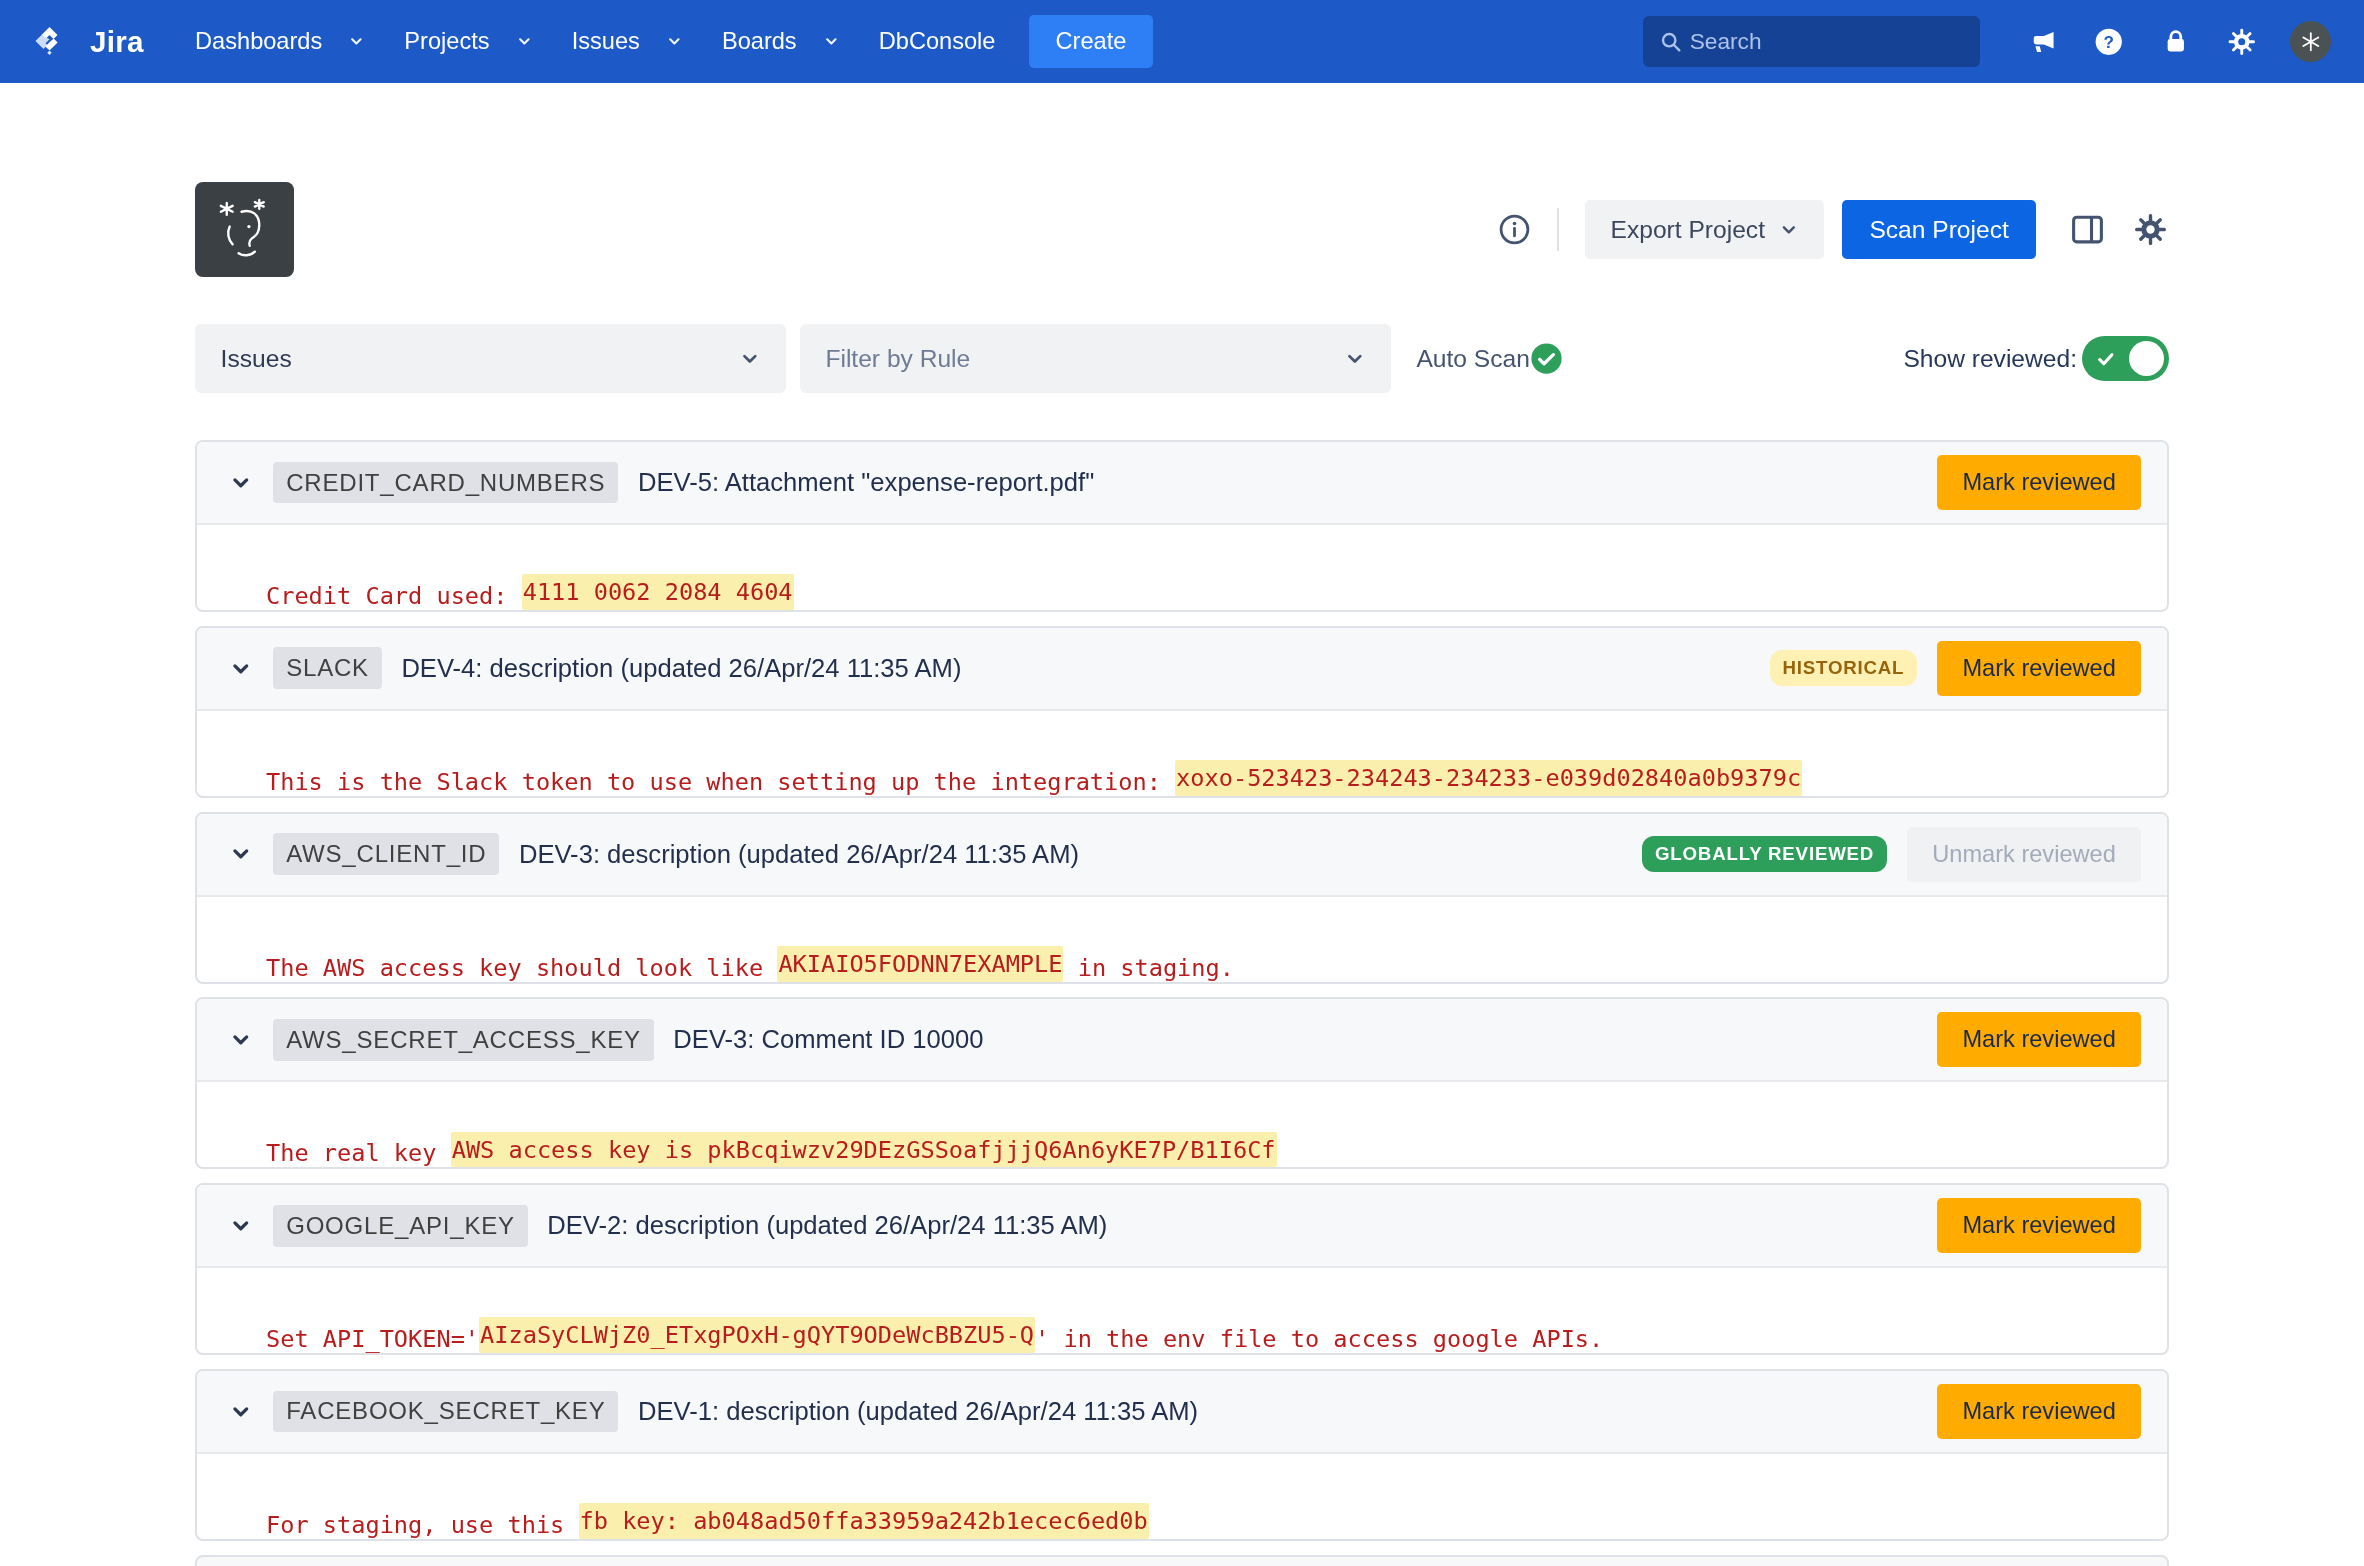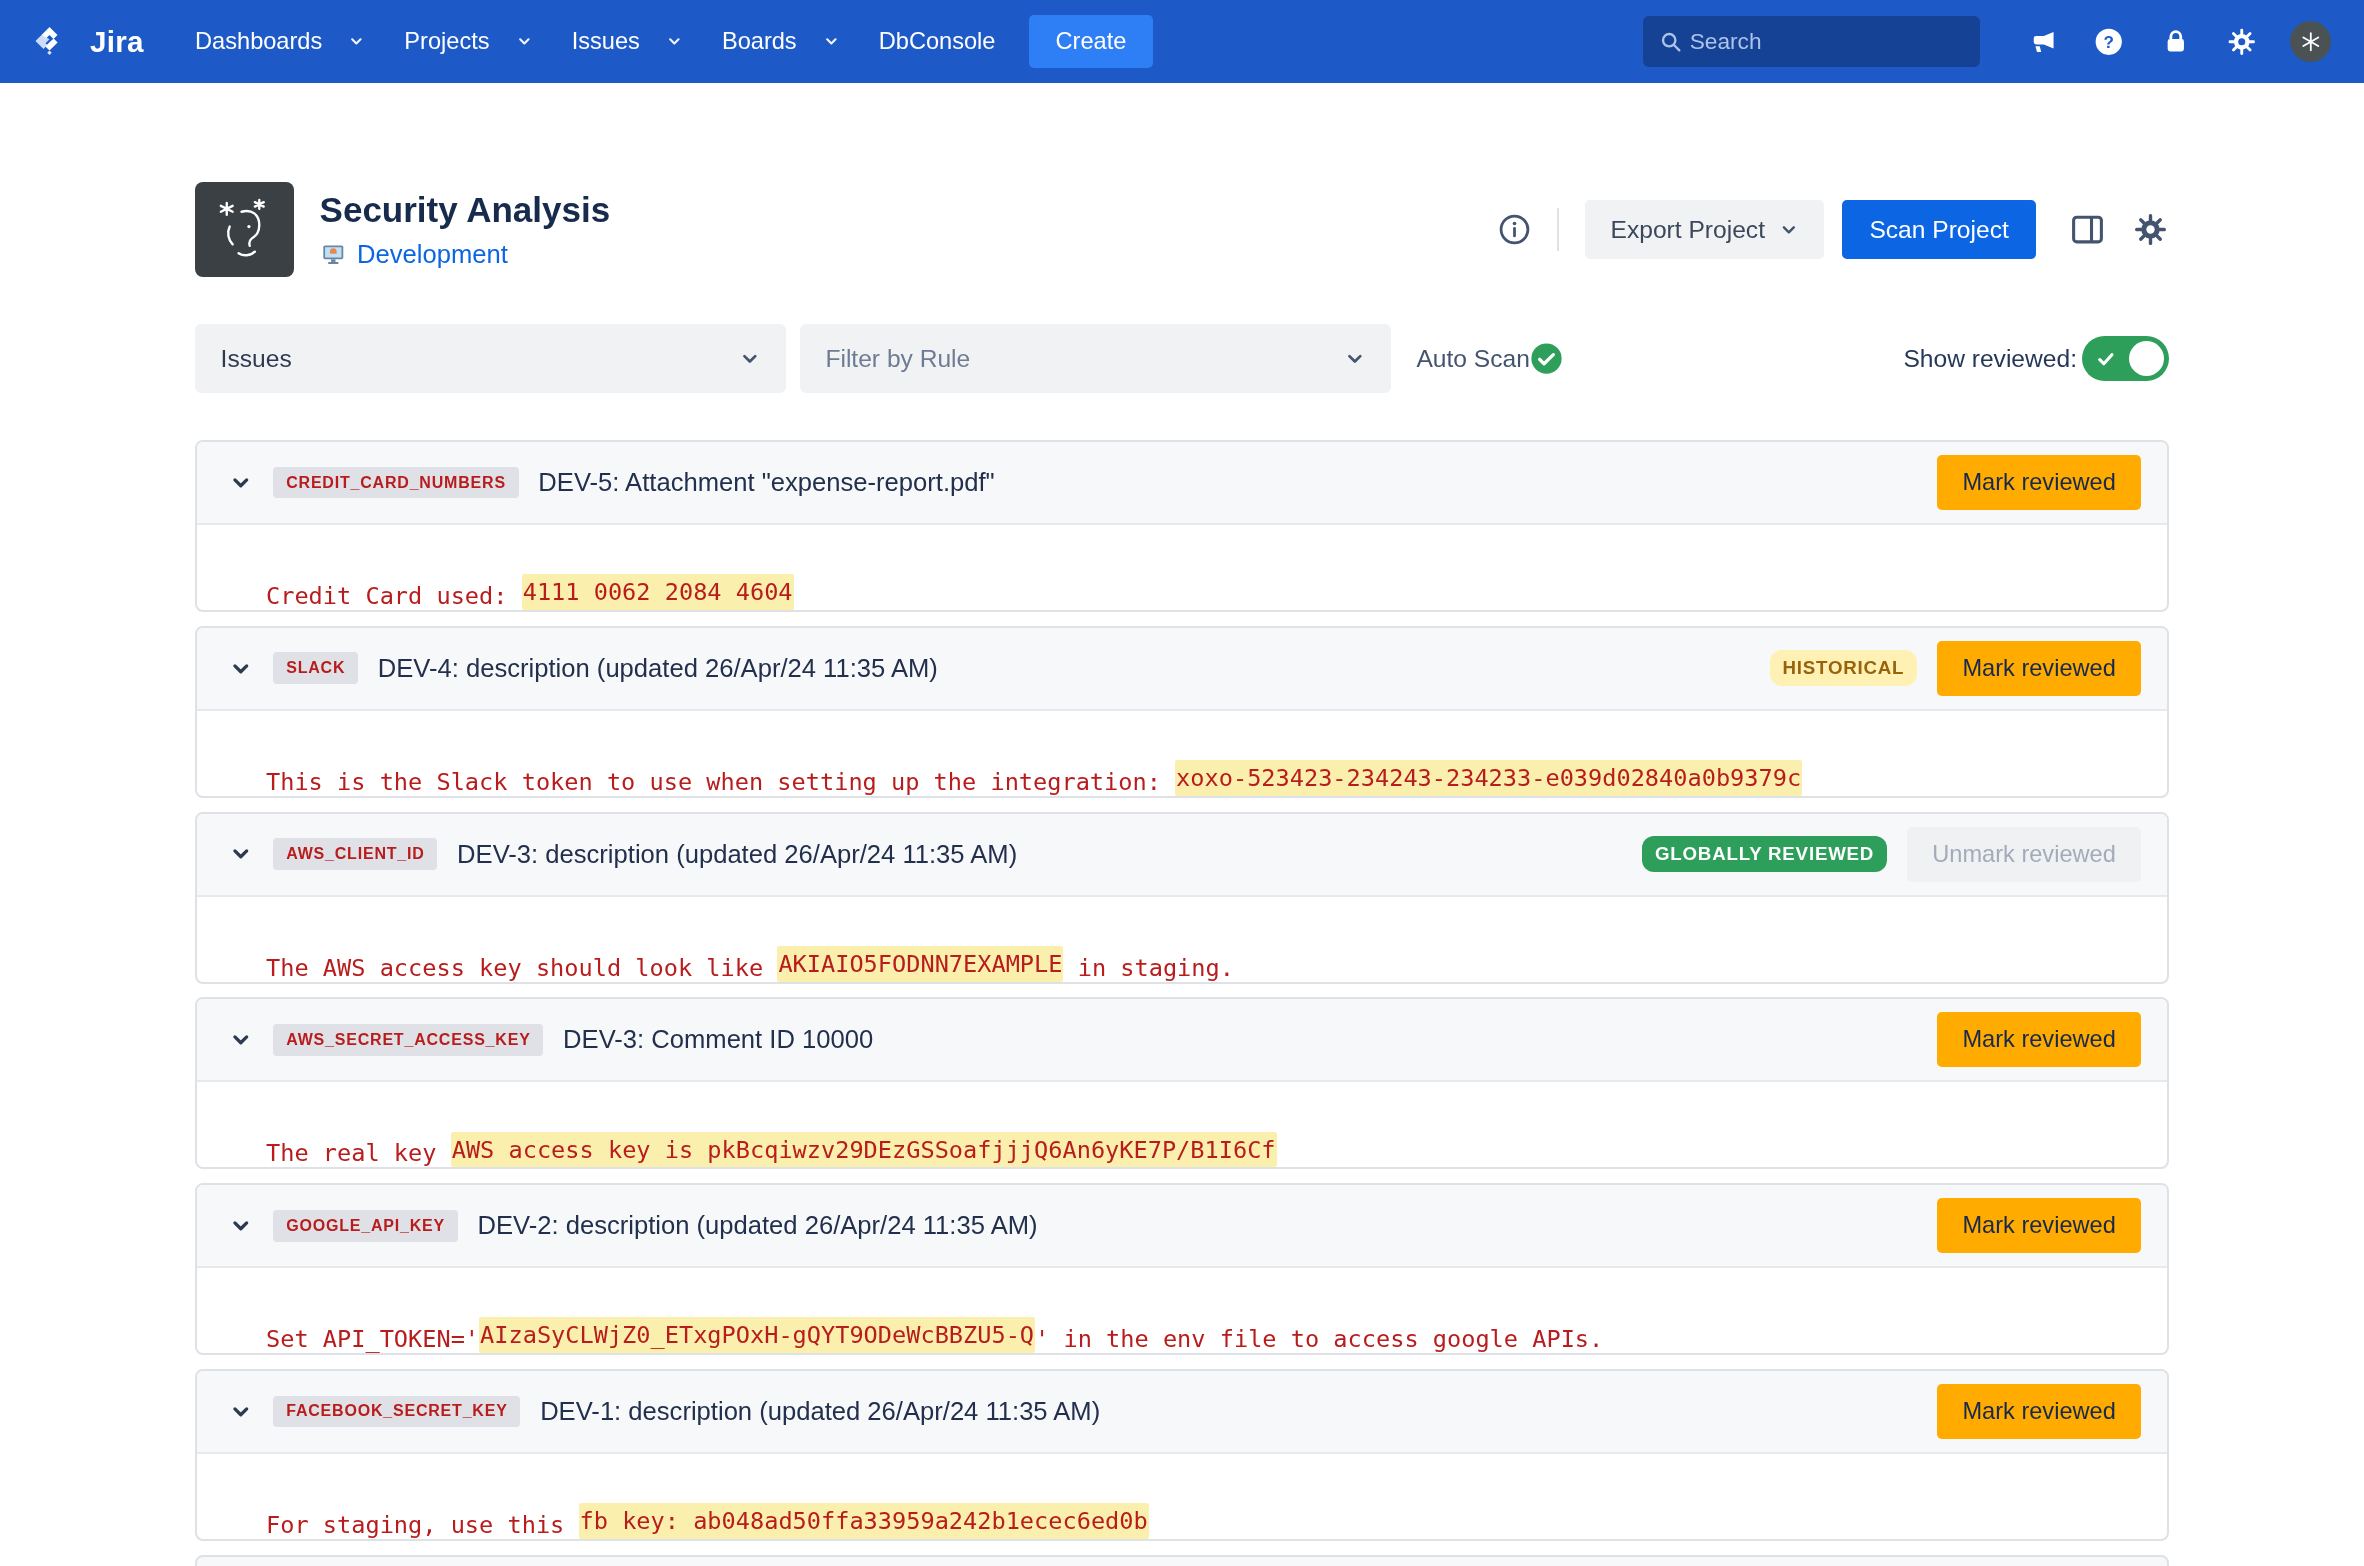--- a/index.html
+++ b/index.html
@@ -71,21 +71,21 @@
   .toggle .knob{position:absolute;right:4.9px;width:35px;height:35px;background:#fff;border-radius:50%}
 
   
   .findings{margin-top:47px}
   .card{border:2px solid #DEE1E6;border-radius:7.9px;margin-bottom:13.8px;background:#fff;overflow:hidden}
   .card-header{height:83px;background:#F7F8F9;display:flex;align-items:center;
     padding:0 25.6px 0 27.6px;border-bottom:2px solid #E7E9ED}
   .chev-btn{border:0;background:none;width:33px;height:33px;color:#2E3A52;cursor:pointer;
     display:flex;align-items:center;justify-content:center;flex:0 0 auto}
   .chev-btn svg{width:23.6px;height:23.6px}
-  .rule-badge{margin-left:15.8px;background:#DFE1E6;color:#b91c1c;font-size:16px;font-weight:700;
+  .rule-badge{margin-left:15.8px;background:#DFE1E6;color:#404040;font-size:24px;font-weight:400;
     letter-spacing:0.8px;padding:6.9px 12.8px;border-radius:3.9px;white-space:nowrap}
   .finding-title{margin-left:19.7px;font-size:25.6px;color:#22304E;white-space:nowrap}
   .status-badge{margin-left:auto;font-size:18.7px;font-weight:700;letter-spacing:0.8px;padding:6.9px 12.8px;
     border-radius:12px;margin-right:19.7px;white-space:nowrap}
   .status-badge.historical{background:var(--historical-bg,#FFF0B3);color:var(--historical-text,#97640C)}
   .status-badge.reviewed{background:var(--green,#2E9E5B);color:#fff}
   .action-btn{margin-left:auto;height:55px;padding:0 25.6px;border:0;border-radius:4.9px;font-size:23.6px;
     font-weight:500;cursor:pointer;white-space:nowrap;flex:0 0 auto}
   .status-badge ~ .action-btn{margin-left:0}
   .action-btn.mark{background:var(--mark-btn,#FFAB00);color:#18294B}
@@ -205,33 +205,20 @@
     <div class="project-avatar">
       <svg width="73" height="71" viewBox="0 0 48 48" fill="none" stroke="#fff" stroke-width="1.6" stroke-linecap="round">
         <path d="M12 6v8M8 8l8 4M8 12l8-4"></path>
         <path d="M34 4v6M31 5.5l6 3M31 8.5l6-3"></path>
         <path d="M22 12c7-2 12 2 12 9 0 5-2 7-5 9-2 1.5-2 3-1.5 5"></path>
         <path d="M20 40c3 2 8 2 11-1"></path>
         <path d="M14 22c-2 4-1 9 2 12"></path>
         <circle cx="27" cy="22" r="1.1" fill="#fff" stroke="none"></circle>
       </svg>
     </div>
-    <div class="title-block">
-      <h1 class="page-title">Security Analysis</h1>
-      <div class="subtitle">
-        <svg width="26.6" height="26.6" viewBox="0 0 24 24">
-          <rect x="3" y="4" width="18" height="12.5" rx="1.6" fill="#6B84A3"></rect>
-          <rect x="4.6" y="5.6" width="14.8" height="9.3" fill="#BFE0F5"></rect>
-          <path d="M9 9.5a3 3 0 016 0v2H9z" fill="#E8894E"></path>
-          <rect x="10" y="16.5" width="4" height="2.4" fill="#6B84A3"></rect>
-          <rect x="7.2" y="18.9" width="9.6" height="1.9" rx=".9" fill="#6B84A3"></rect>
-        </svg>
-        <button class="project-link">Development</button>
-      </div>
-    </div>
 
     <div class="header-actions">
       <button class="icon-btn">
         <svg width="35" height="35" viewBox="0 0 24 24" fill="none" stroke="#44546F" stroke-width="1.9">
           <circle cx="12" cy="12" r="9.2"></circle>
           <path d="M12 11.2v5.2" stroke-linecap="round"></path>
           <circle cx="12" cy="7.9" r="1.25" fill="#44546F" stroke="none"></circle>
         </svg>
       </button>
       <div class="divider"></div>

